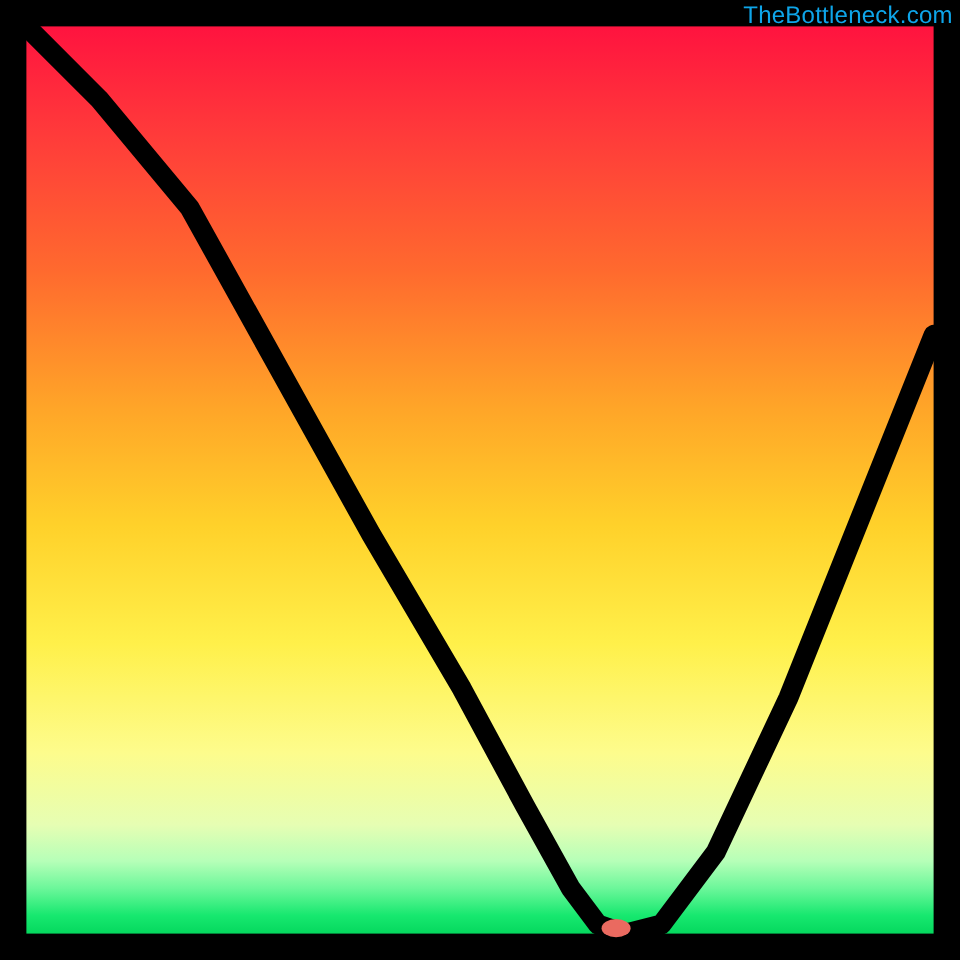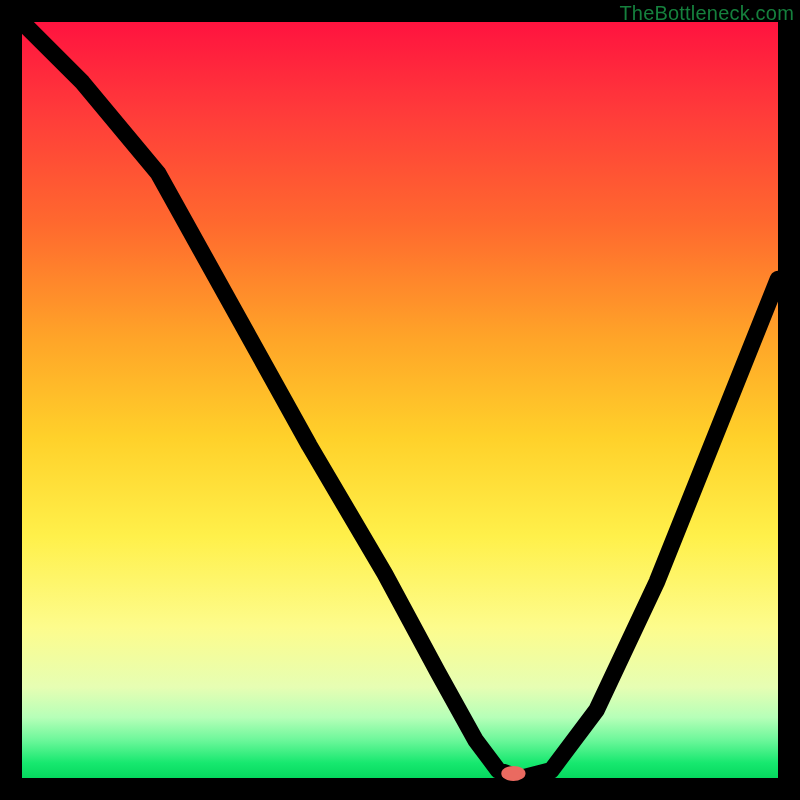--- a/index.html
+++ b/index.html
@@ -55,21 +55,21 @@
     stroke-linecap: round;
   }
   .marker {
     fill: #ea6a60;
     stroke: none;
   }
   .watermark {
     position: absolute;
     top: 2px;
     right: 6px;
-    color: #15803d;
+    color: #0ea5e9;
     font-size: 20px;
     font-weight: 500;
     letter-spacing: 0.2px;
     user-select: none;
   }
 </style>
 </head>
 <body>
 
 <div class="frame">

